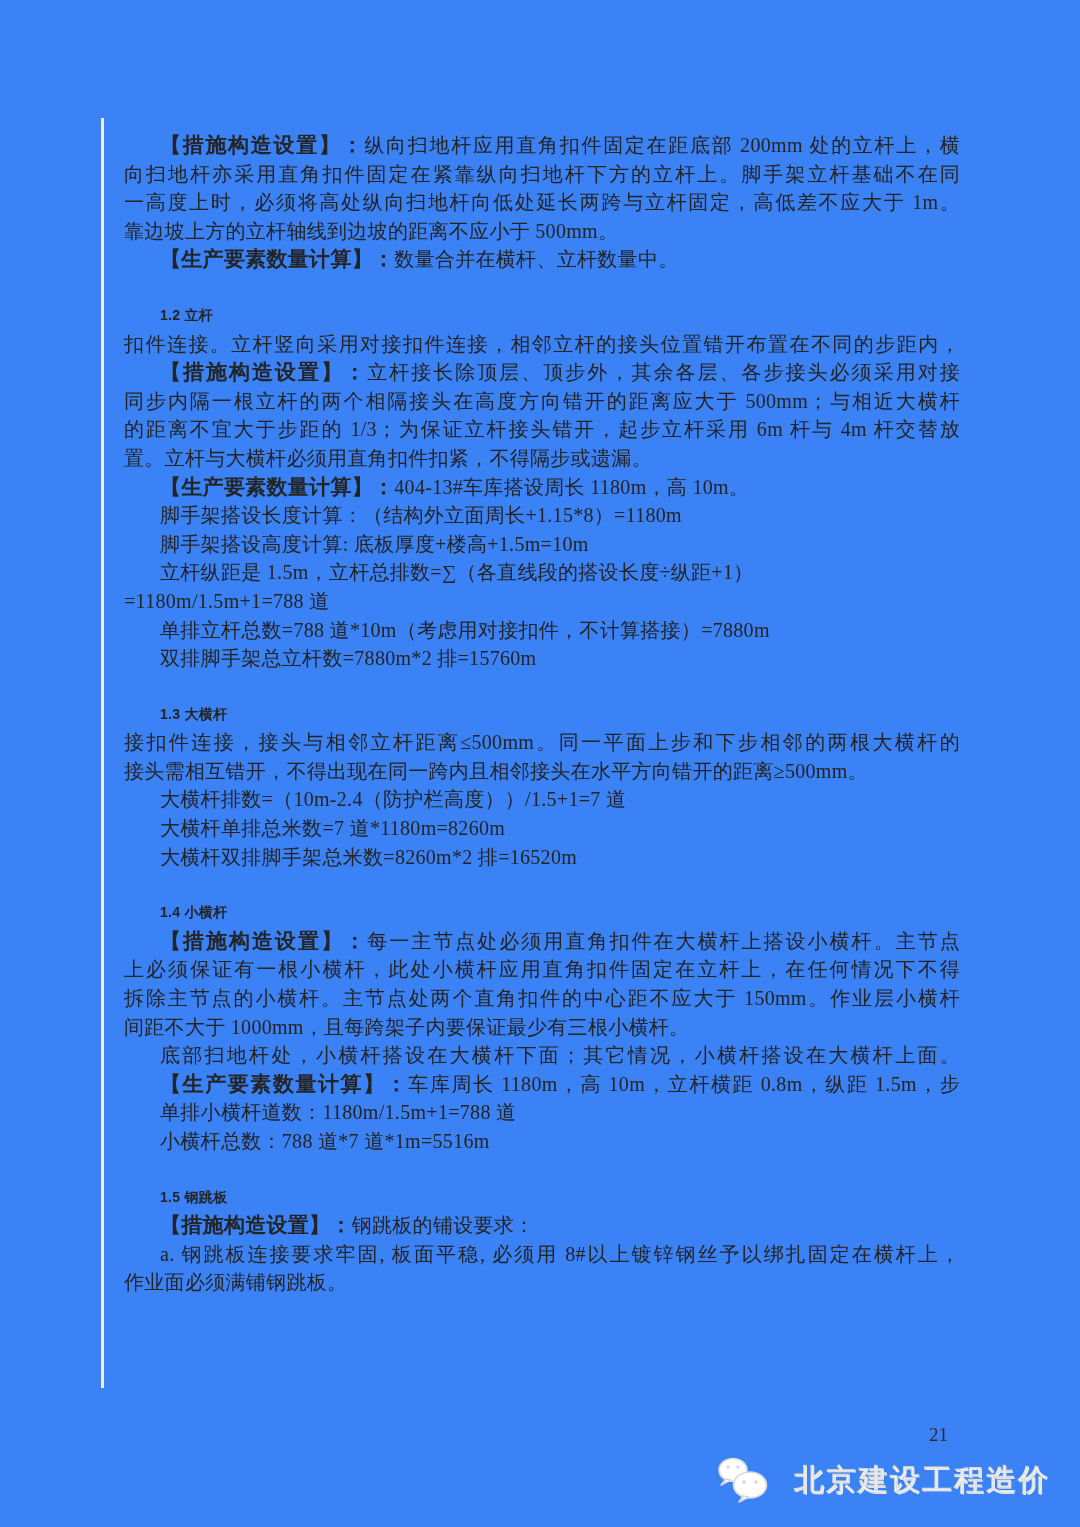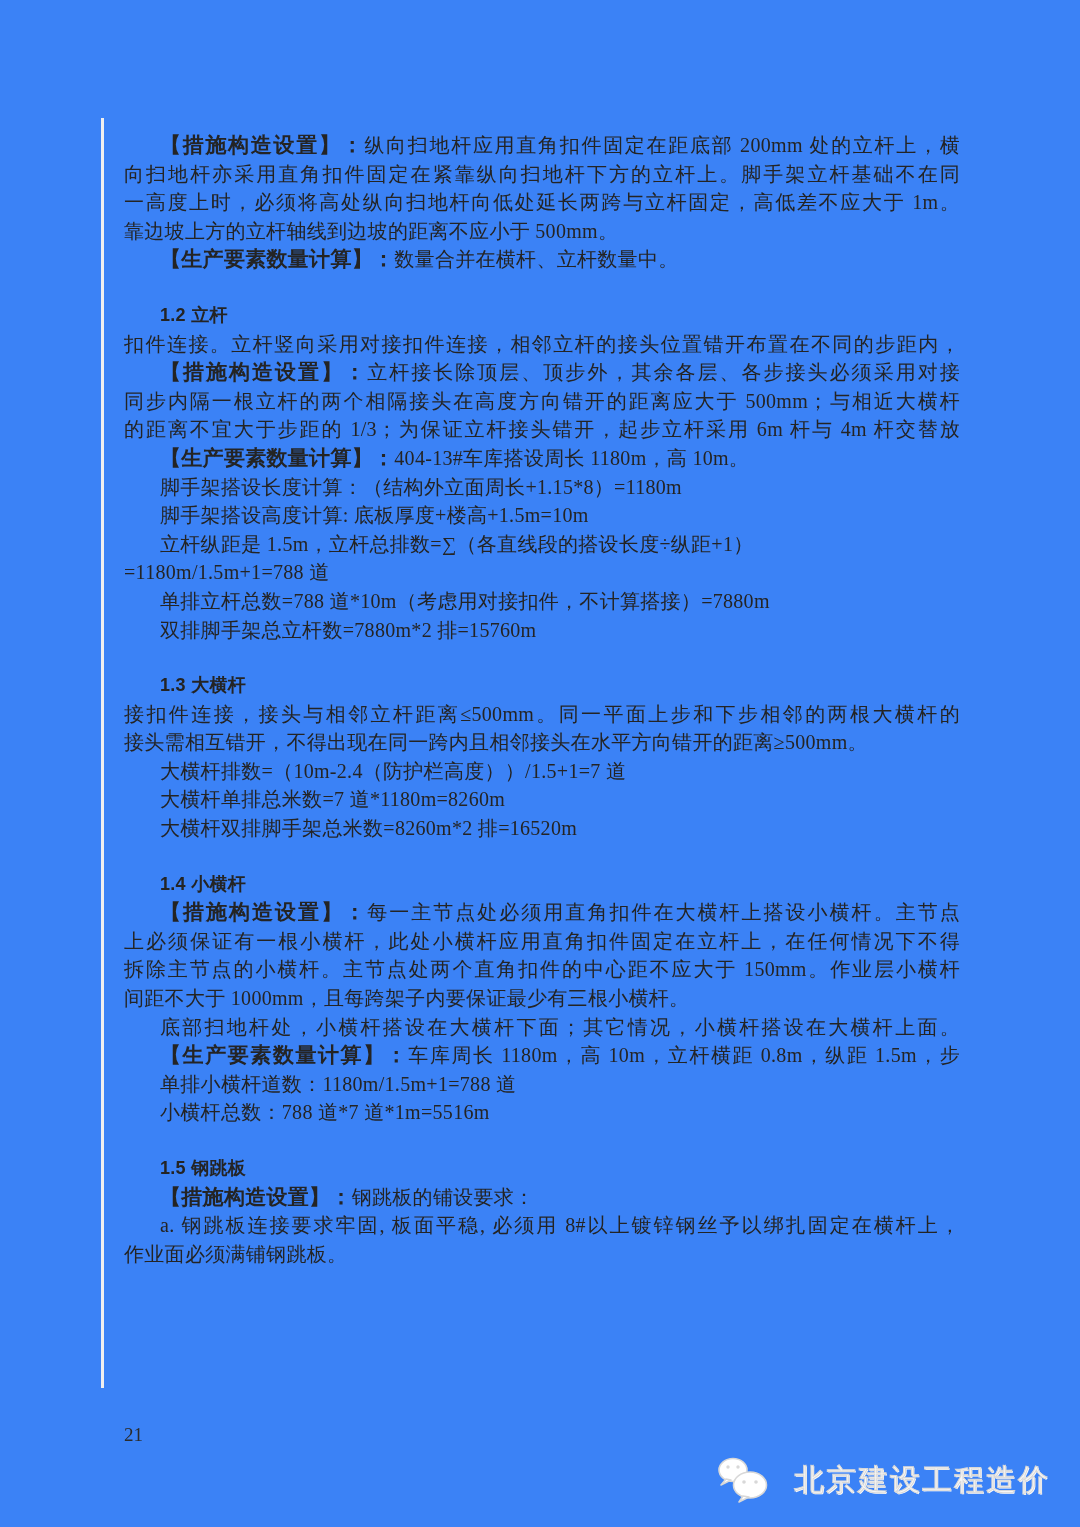--- a/index.html
+++ b/index.html
@@ -34,30 +34,30 @@
   .line.indent { text-indent: 36px; }
   .line.fill { text-align: justify; text-align-last: justify; }
   .bold-label {
     font-weight: bold;
     font-family: "Liberation Sans", "DejaVu Sans", sans-serif;
     font-size: 21px;
   }
   .heading {
     font-weight: bold;
     font-family: "Liberation Sans", "DejaVu Sans", sans-serif;
-    font-size: 18px;
+    font-size: 14px;
     margin-top: 27px;
     text-indent: 36px;
   }
   .page-number {
     position: absolute;
-    left: 124px;
+    left: 112px;
     top: 1424px;
     width: 836px;
-    text-align: left;
+    text-align: right;
     font-size: 19px;
     color: #2b2b2b;
     font-family: "Liberation Serif", "DejaVu Serif", serif;
   }
   .watermark {
     position: absolute;
     right: 30px;
     top: 1456px;
     display: flex;
     align-items: center;
@@ -84,20 +84,21 @@
       <div class="line indent fill"><span class="bold-label">【措施构造设置】：</span><span>纵向扫地杆应用直角扣件固定在距底部 200mm 处的立杆上，横</span></div>
       <div class="line fill"><span>向扫地杆亦采用直角扣件固定在紧靠纵向扫地杆下方的立杆上。脚手架立杆基础不在同</span></div>
       <div class="line fill"><span>一高度上时，必须将高处纵向扫地杆向低处延长两跨与立杆固定，高低差不应大于 1m。</span></div>
       <div class="line"><span>靠边坡上方的立杆轴线到边坡的距离不应小于 500mm。</span></div>
       <div class="line indent"><span class="bold-label">【生产要素数量计算】：</span><span>数量合并在横杆、立杆数量中。</span></div>
       <div class="line heading">1.2 立杆</div>
       <div class="line fill"><span>扣件连接。立杆竖向采用对接扣件连接，相邻立杆的接头位置错开布置在不同的步距内，</span></div>
       <div class="line indent fill"><span class="bold-label">【措施构造设置】：</span><span>立杆接长除顶层、顶步外，其余各层、各步接头必须采用对接</span></div>
       <div class="line fill"><span>同步内隔一根立杆的两个相隔接头在高度方向错开的距离应大于 500mm；与相近大横杆</span></div>
       <div class="line fill"><span>的距离不宜大于步距的 1/3；为保证立杆接头错开，起步立杆采用 6m 杆与 4m 杆交替放</span></div>
+      <div class="line"><span>置。立杆与大横杆必须用直角扣件扣紧，不得隔步或遗漏。</span></div>
       <div class="line indent"><span class="bold-label">【生产要素数量计算】：</span><span>404-13#车库搭设周长 1180m，高 10m。</span></div>
       <div class="line indent"><span>脚手架搭设长度计算：（结构外立面周长+1.15*8）=1180m</span></div>
       <div class="line indent"><span>脚手架搭设高度计算: 底板厚度+楼高+1.5m=10m</span></div>
       <div class="line indent"><span>立杆纵距是 1.5m，立杆总排数=∑（各直线段的搭设长度÷纵距+1）</span></div>
       <div class="line"><span>=1180m/1.5m+1=788 道</span></div>
       <div class="line indent"><span>单排立杆总数=788 道*10m（考虑用对接扣件，不计算搭接）=7880m</span></div>
       <div class="line indent"><span>双排脚手架总立杆数=7880m*2 排=15760m</span></div>
       <div class="line heading">1.3 大横杆</div>
       <div class="line fill"><span>接扣件连接，接头与相邻立杆距离≤500mm。同一平面上步和下步相邻的两根大横杆的</span></div>
       <div class="line"><span>接头需相互错开，不得出现在同一跨内且相邻接头在水平方向错开的距离≥500mm。</span></div>

